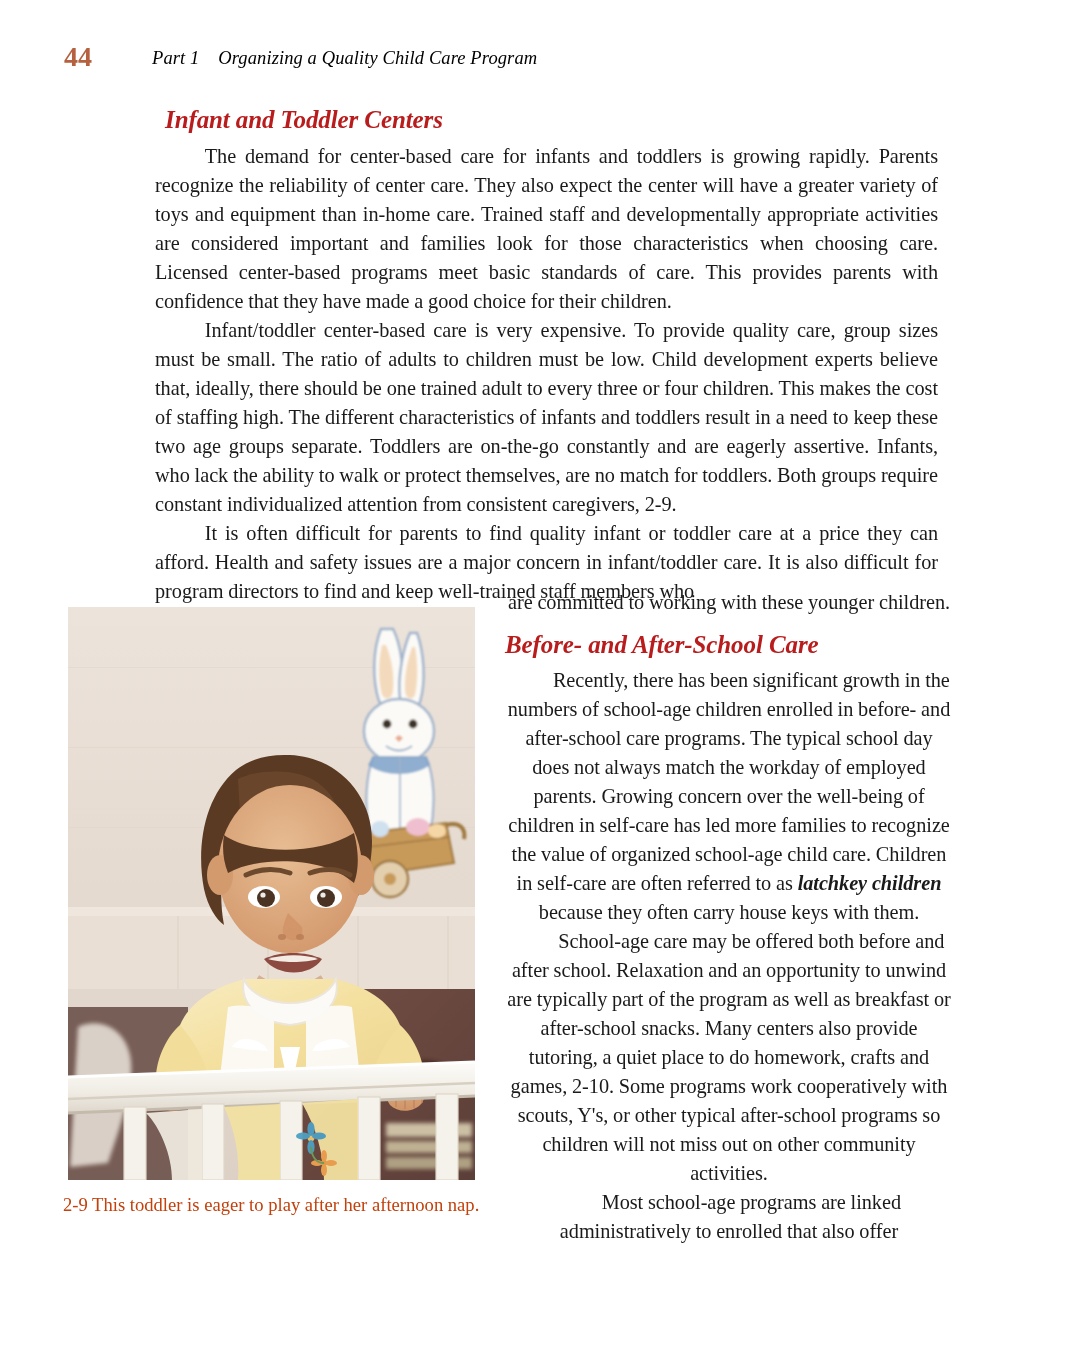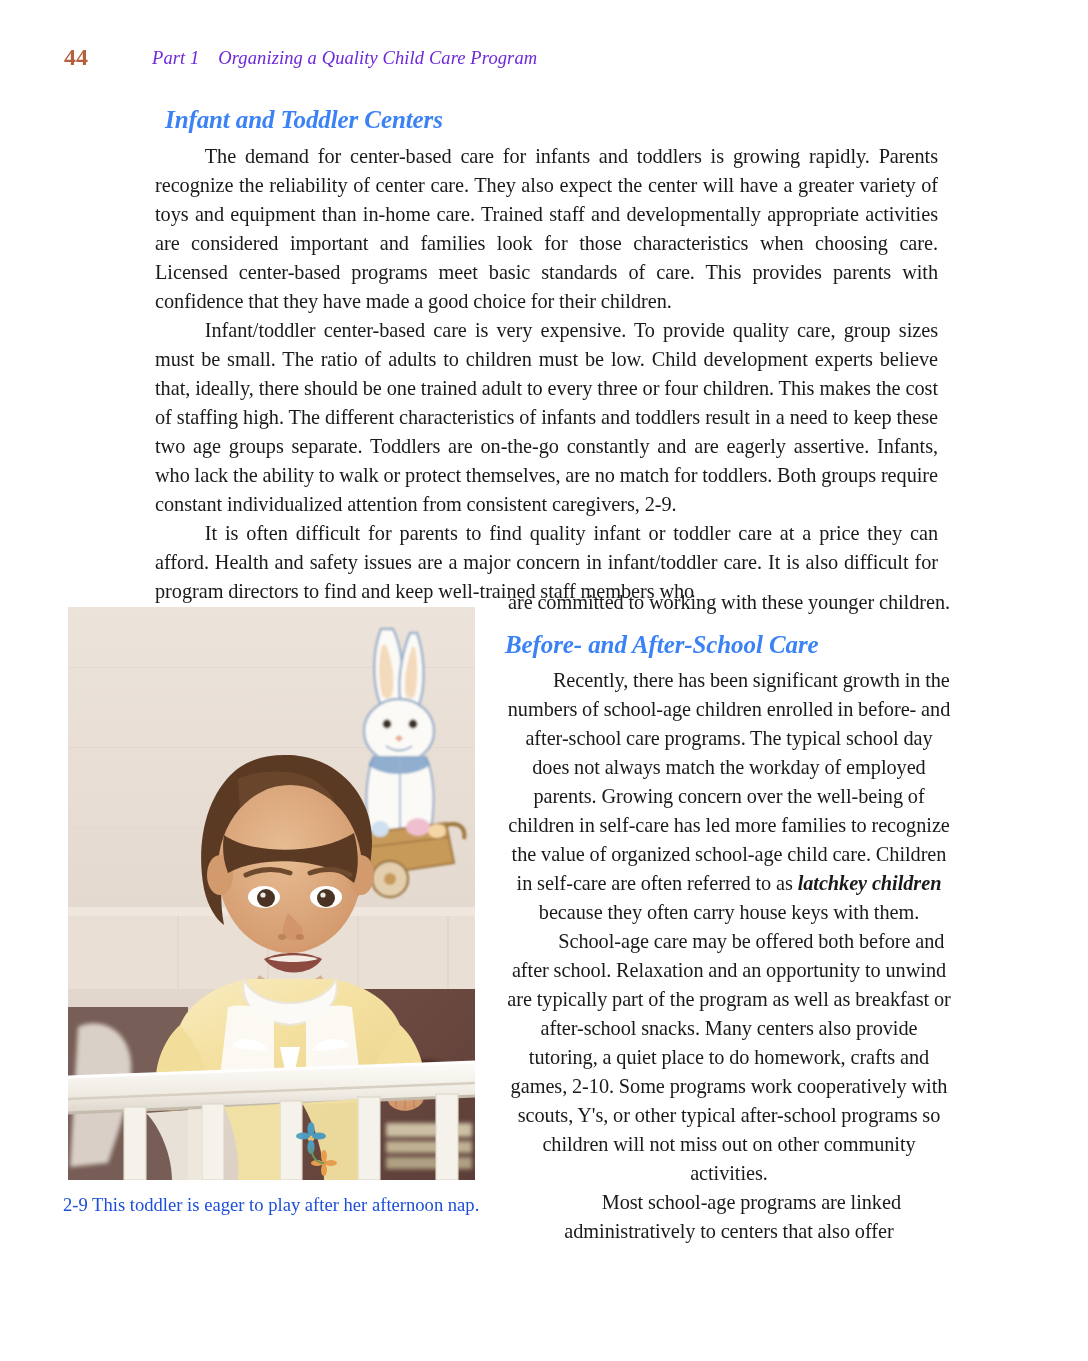--- a/index.html
+++ b/index.html
@@ -27,42 +27,42 @@
     position: absolute;
     left: 64px;
     top: 40px;
     width: 900px;
     height: 40px;
   }
   .folio {
     position: absolute;
     left: 0;
     top: 0;
-    font-size: 24px;
+    font-size: 28px;
     font-weight: bold;
     color: #b5603f;
     letter-spacing: 0px;
     line-height: 34px;
   }
   .runhead-title {
     position: absolute;
     left: 88px;
     top: 8px;
     font-style: italic;
     font-size: 18.5px;
-    color: #6d28d9;
+    color: #000000;
     white-space: pre;
     letter-spacing: 0.1px;
   }
 
   
   .head-a {
     font-style: italic;
     font-weight: bold;
-    color: #3b82f6;
+    color: #b91c1c;
     font-size: 25px;
     line-height: 30px;
     letter-spacing: -0.1px;
   }
 
   
   .colfull {
     position: absolute;
     left: 155px;
     top: 105px;
@@ -94,21 +94,21 @@
   }
   .photo svg { display: block; width: 100%; height: 100%; }
 
   .caption {
     position: absolute;
     left: 63px;
     top: 1192px;
     width: 418px;
     font-size: 18.6px;
     line-height: 26px;
-    color: #1d4ed8;
+    color: #c2410c;
     text-align: left;
   }
 
   
   .colright {
     position: absolute;
     left: 505px;
     top: 588px;
     width: 448px;
   }
@@ -350,16 +350,16 @@
     </svg>
   </div>
 
   <div class="caption">2-9 This toddler is eager to play after her afternoon nap.</div>
 
   <div class="colright">
     <p class="noindent">are committed to working with these younger children.</p>
     <div class="head-a">Before- and After-School Care</div>
     <p><span>Recently, there has been significant growth in the numbers of school-age children enrolled in before- and after-school care programs. The typical school day does not always match the workday of employed parents. Growing concern over the well-being of children in self-care has led more families to recognize the value of organized school-age child care. Children in self-care are often referred to as </span><em class="bolditalic">latchkey children</em><span> because they often carry house keys with them.</span></p>
     <p>School-age care may be offered both before and after school. Relaxation and an opportunity to unwind are typically part of the program as well as breakfast or after-school snacks. Many centers also provide tutoring, a quiet place to do homework, crafts and games, 2-10. Some programs work cooperatively with scouts, Y's, or other typical after-school programs so children will not miss out on other community activities.</p>
-    <p>Most school-age programs are linked administratively to centers that also offer</p>
+    <p>Most school-age programs are linked administratively to enrolled that also offer</p>
   </div>
 
 </div>
 
 </body></html>

